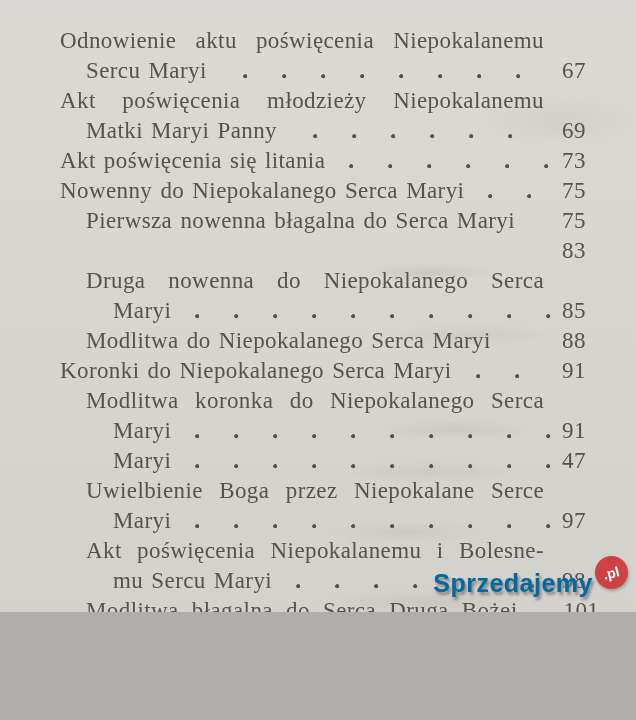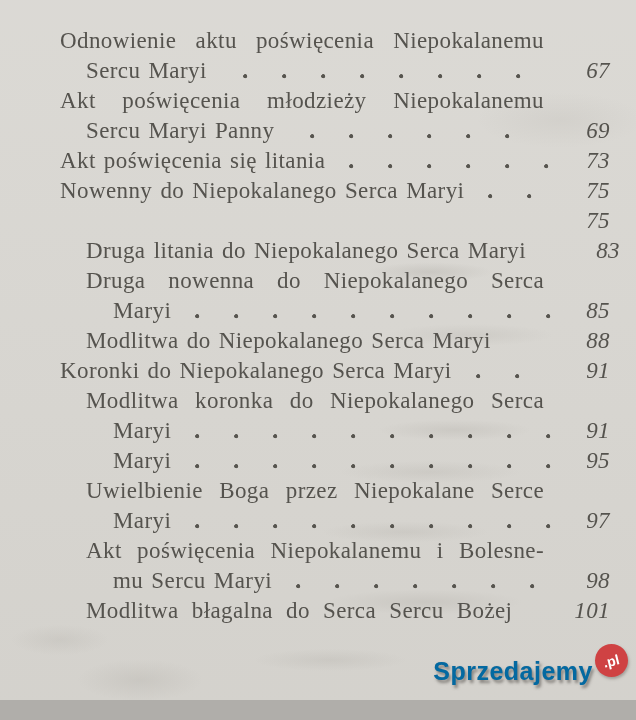--- a/index.html
+++ b/index.html
@@ -1,18 +1,18 @@
 <!DOCTYPE html>
 <html><head>
 <meta charset="utf-8">
 <style>
   html,body{margin:0;padding:0;background:#b0aeaa;}
   .page{
     position:relative;
-    width:636px;height:700px;
+    width:636px;height:612px;
     background:#d9d7d2;
     font-family:"Liberation Serif",serif;
     color:#55534e;
     overflow:hidden;
   }
   
   .texture{
     position:absolute;inset:0;pointer-events:none;
     background:
       radial-gradient(90px 14px at 430px 272px, rgba(125,120,112,0.16), rgba(125,120,112,0) 70%),
@@ -63,22 +63,20 @@
   }
   .leader.dots{
     background-image:radial-gradient(circle at 2.2px 2.2px, #57554f 1.7px, rgba(0,0,0,0) 2.4px);
     background-size:39px 5px;
     background-repeat:repeat-x;
     background-position:10px 18px;
   }
   .page-num{
     flex:0 0 auto;
     min-width:48px;
-    text-align:right;
-    font-style:italic;
   }
 
   .watermark{
     position:absolute;
     right:8px;bottom:16px;
     display:flex;
     align-items:flex-start;
     font-family:"Liberation Sans",sans-serif;
     pointer-events:none;
   }
@@ -118,40 +116,40 @@
       <div class="toc-row indent-1">
       <span class="entry-text">Sercu Maryi</span>
       <span class="leader dots"></span>
       <span class="page-num">67</span>
     </div>
       <div class="toc-row indent-0 no-num justify">
       <span class="entry-text">Akt poświęcenia młodzieży Niepokalanemu</span>
 
     </div>
       <div class="toc-row indent-1">
-      <span class="entry-text">Sercu Maryi Panny</span>
+      <span class="entry-text">Matki Maryi Panny</span>
       <span class="leader dots"></span>
       <span class="page-num">69</span>
     </div>
       <div class="toc-row indent-0">
       <span class="entry-text">Akt poświęcenia się litania</span>
       <span class="leader dots"></span>
       <span class="page-num">73</span>
     </div>
       <div class="toc-row indent-0">
       <span class="entry-text">Nowenny do Niepokalanego Serca Maryi</span>
       <span class="leader dots"></span>
       <span class="page-num">75</span>
     </div>
       <div class="toc-row indent-1">
+      <span class="entry-text">Pierwsza nowenna błagalna do Serca Maryi</span>
       <span class="leader"></span>
       <span class="page-num">75</span>
     </div>
       <div class="toc-row indent-1">
-      <span class="entry-text">Druga litania do Niepokalanego Serca Maryi</span>
       <span class="leader"></span>
       <span class="page-num">83</span>
     </div>
       <div class="toc-row indent-1 no-num justify">
       <span class="entry-text">Druga nowenna do Niepokalanego Serca</span>
 
     </div>
       <div class="toc-row indent-2">
       <span class="entry-text">Maryi</span>
       <span class="leader dots"></span>
@@ -172,42 +170,42 @@
 
     </div>
       <div class="toc-row indent-2">
       <span class="entry-text">Maryi</span>
       <span class="leader dots"></span>
       <span class="page-num">91</span>
     </div>
       <div class="toc-row indent-2">
       <span class="entry-text">Maryi</span>
       <span class="leader dots"></span>
-      <span class="page-num">95</span>
+      <span class="page-num">47</span>
     </div>
       <div class="toc-row indent-1 no-num justify">
       <span class="entry-text">Uwielbienie Boga przez Niepokalane Serce</span>
 
     </div>
       <div class="toc-row indent-2">
       <span class="entry-text">Maryi</span>
       <span class="leader dots"></span>
       <span class="page-num">97</span>
     </div>
       <div class="toc-row indent-1 no-num justify">
       <span class="entry-text">Akt poświęcenia Niepokalanemu i Bolesne-</span>
 
     </div>
       <div class="toc-row indent-2">
       <span class="entry-text">mu Sercu Maryi</span>
       <span class="leader dots"></span>
       <span class="page-num">98</span>
     </div>
       <div class="toc-row indent-1 wide">
-      <span class="entry-text">Modlitwa błagalna do Serca Sercu Bożej</span>
+      <span class="entry-text">Modlitwa błagalna do Serca Druga Bożej</span>
       <span class="leader"></span>
       <span class="page-num">101</span>
     </div>
     </div>
 
   <div class="watermark">
     <span class="wm-brand">Sprzedajemy</span>
     <span class="wm-badge">
       <span>.pl</span>
     </span>

